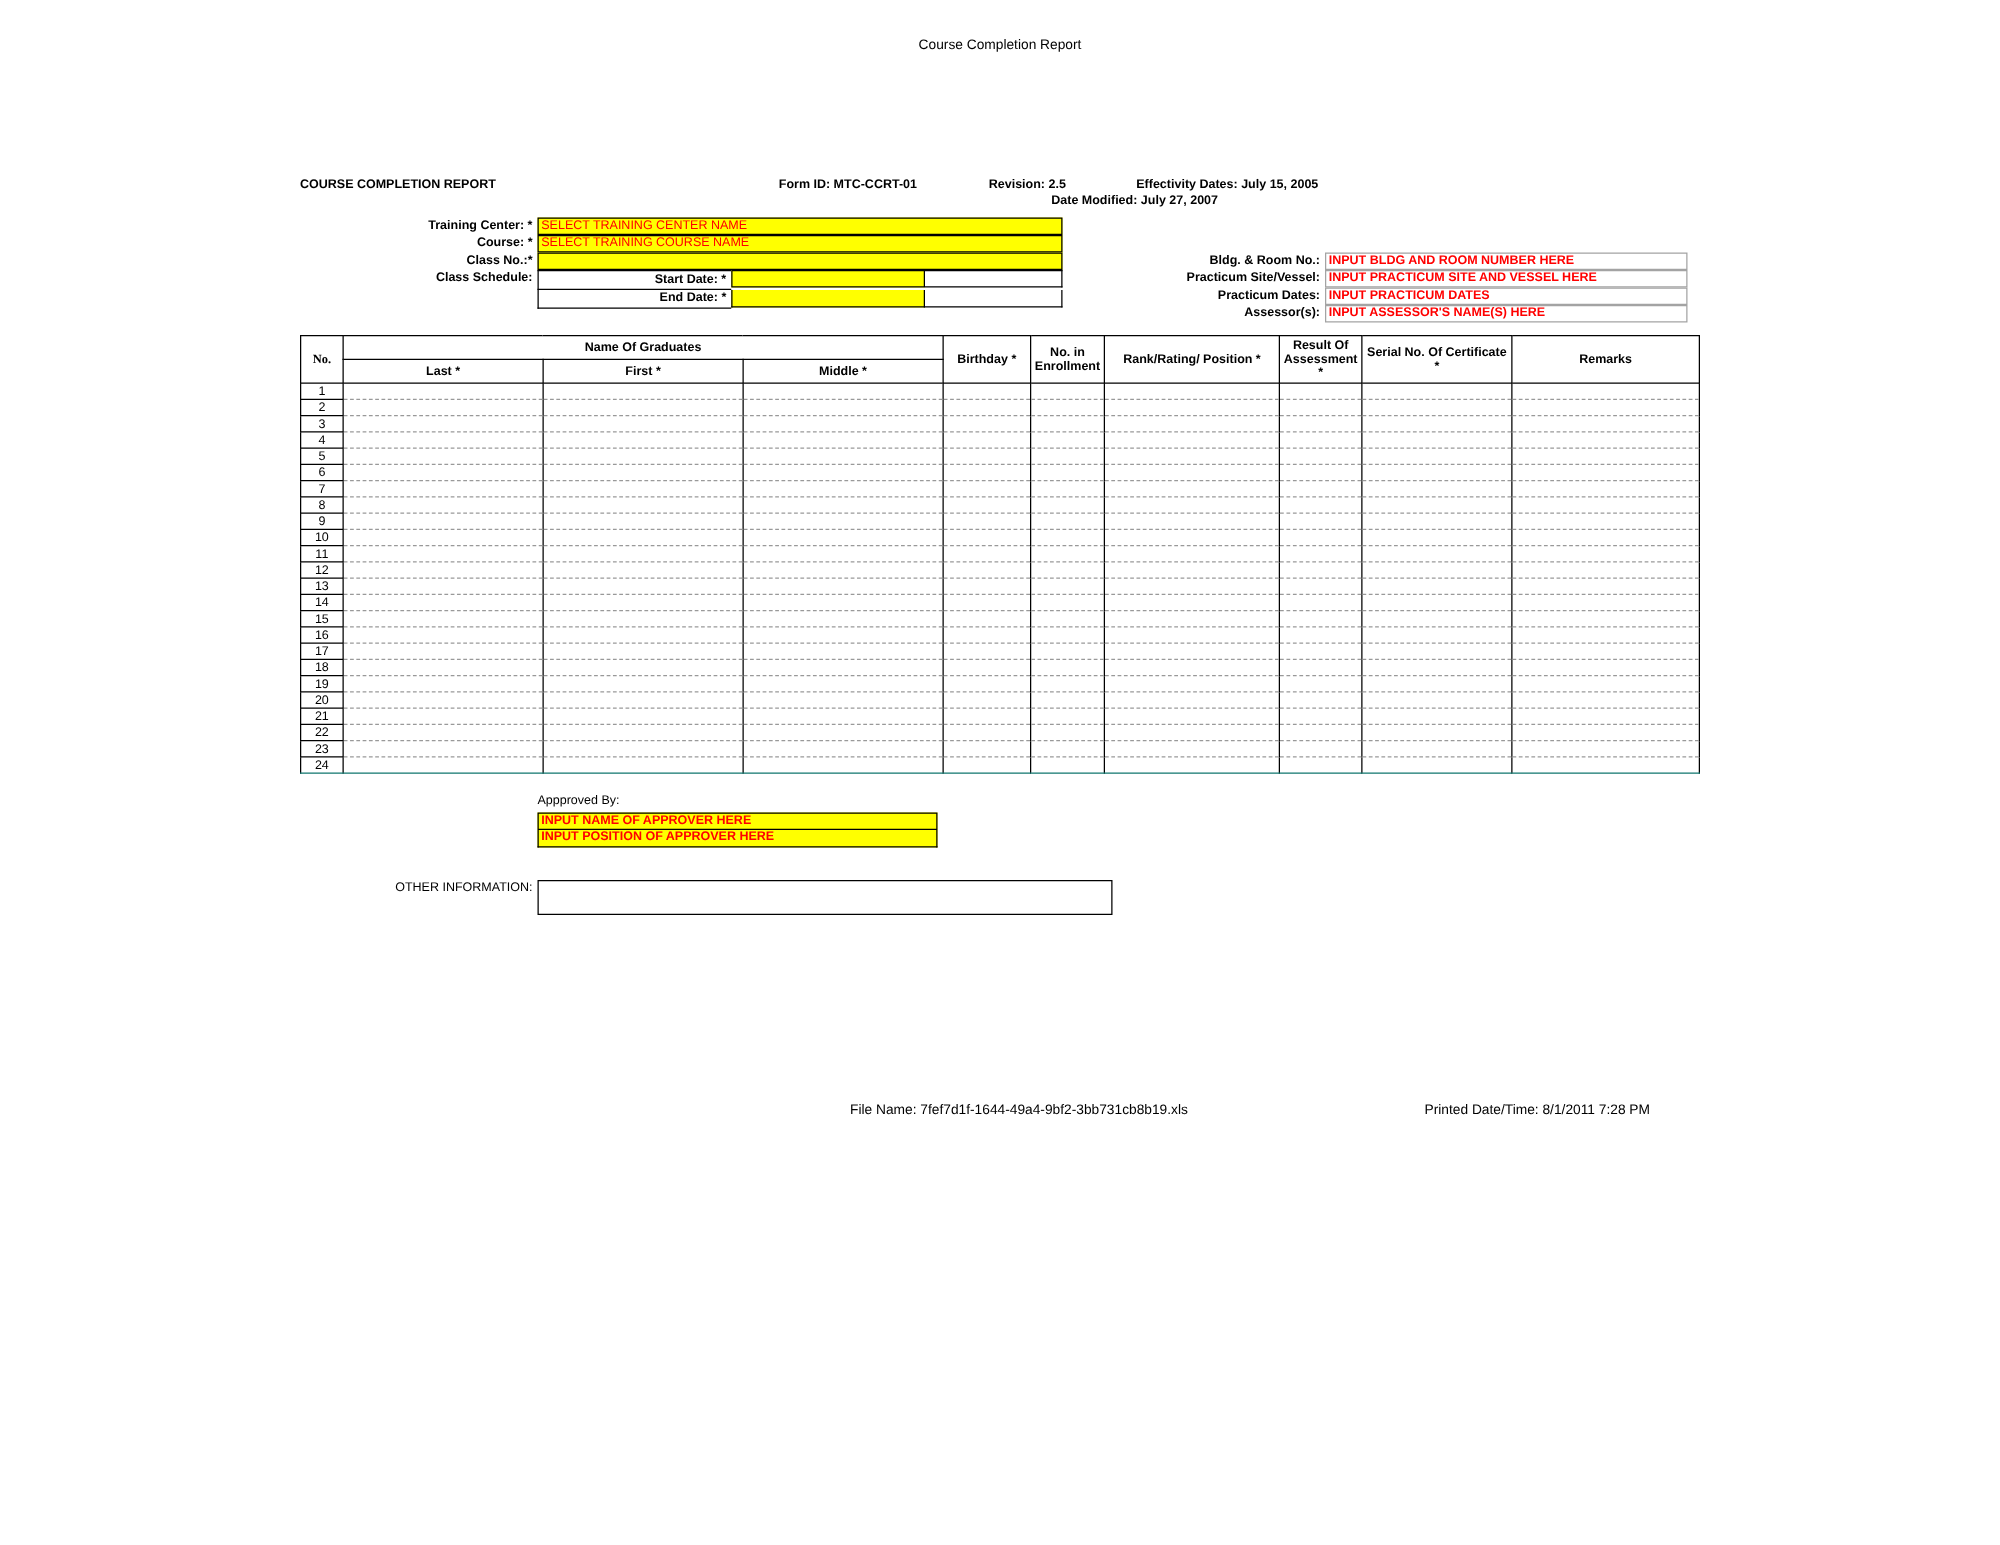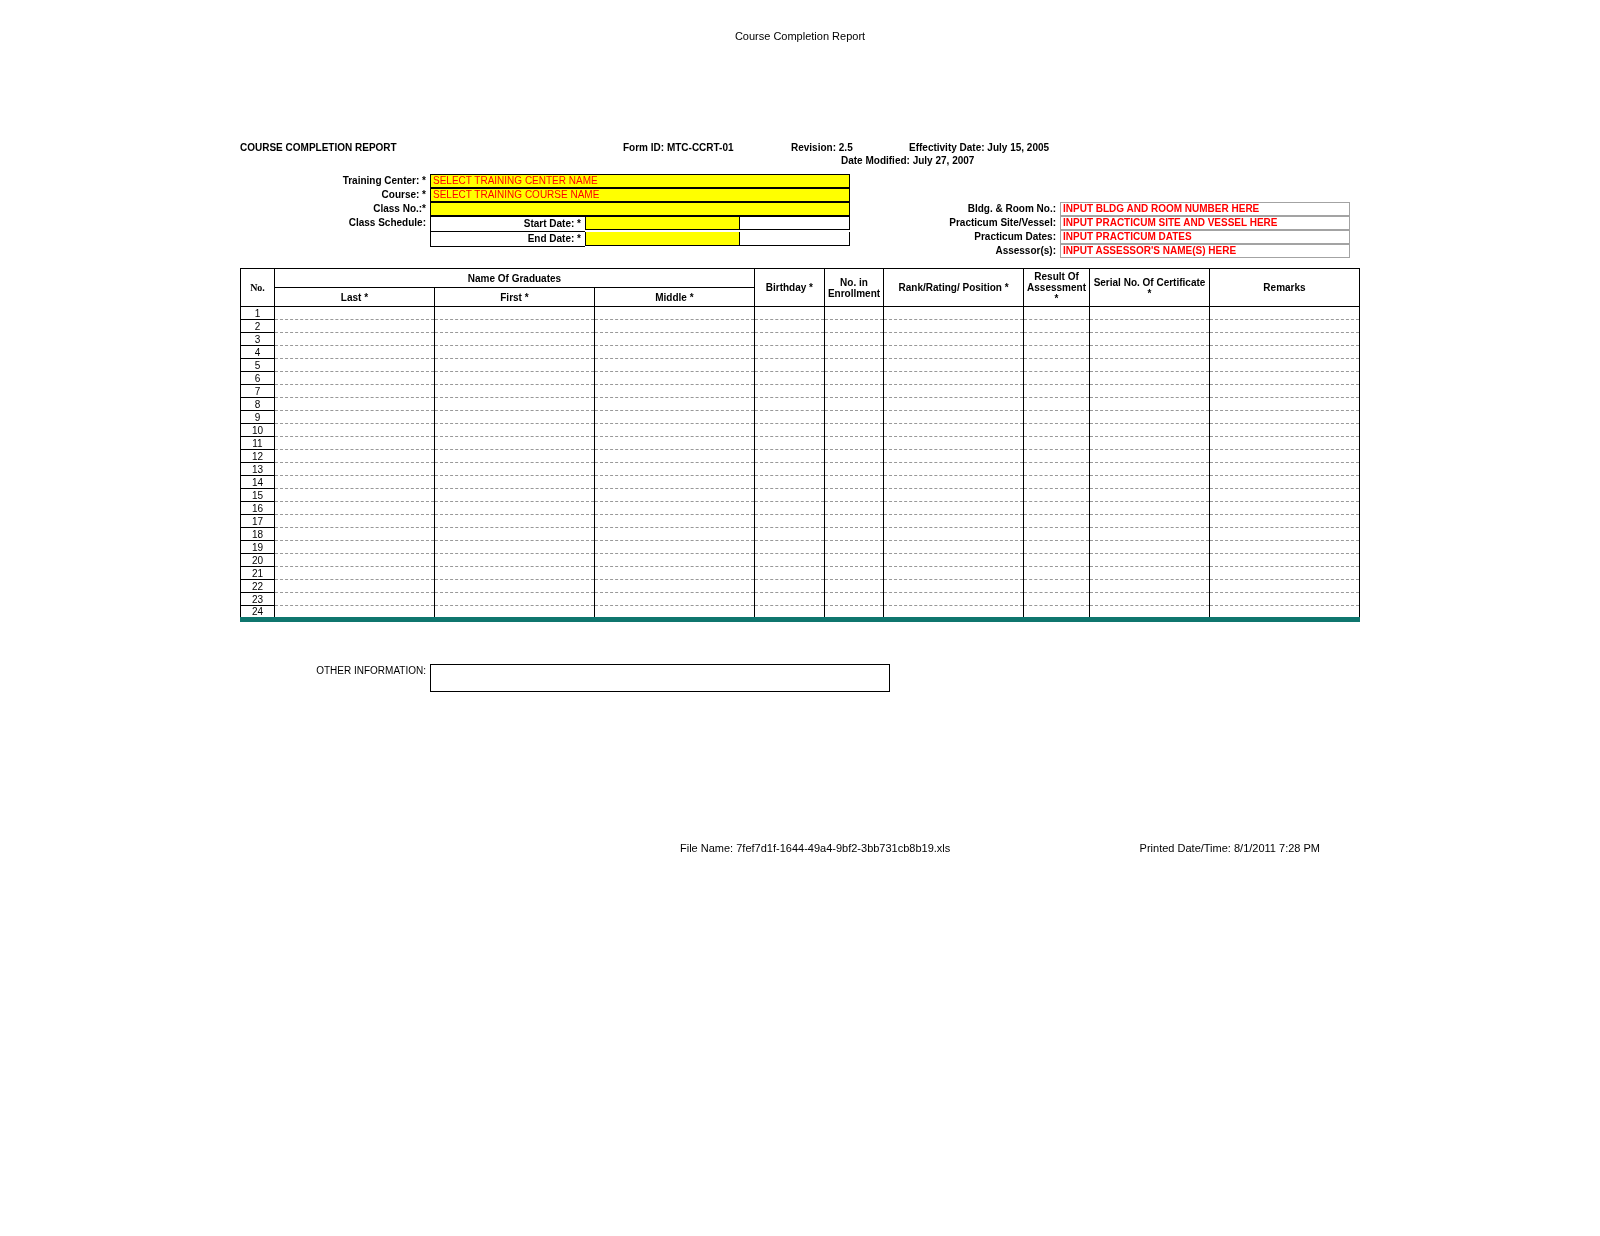--- a/index.html
+++ b/index.html
@@ -104,21 +104,21 @@
     border-left:1px solid #000;
     border-right:1px solid #000;
     border-top:0;
     border-bottom:1px dashed #999;
     height:13px;
     font-size:10px;
     text-align:center;
     padding:0 2px;
   }
   table.grid td.no { border:1px solid #000; border-bottom:1px solid #000;}
-  table.grid tr:last-child td { border-bottom:5px solid #0f766e;}
+  table.grid tr:last-child td { border-bottom:1px solid #0f766e;}
   .sig-block {
     display:flex;
     gap:140px;
     margin-top:16px;
     margin-left:190px;
   }
   .sig-col { width:320px; }
   .sig-label { font-size:10px; margin-bottom:4px;}
   .sig-input {
     border:1px solid #000;
@@ -166,21 +166,21 @@
     <span class="cell main-title">COURSE COMPLETION REPORT</span>
     <span class="cell formid">
       <span>Form ID:</span>
       <span>MTC-CCRT-01</span>
     </span>
     <span class="cell rev">
       <span>Revision:</span>
       <span>2.5</span>
     </span>
     <span class="cell eff">
-      <span>Effectivity Date:</span>
+      <span>Effectivity Dates:</span>
       <span>July 15, 2005</span>
     </span>
   </div>
   <div class="meta-row2">
     <span>Date Modified:</span>
     <span>July 27, 2007</span>
   </div>
 
   <div class="info-block">
     <div class="info-left">
@@ -538,20 +538,25 @@
           <td></td>
           <td></td>
           <td></td>
           <td></td>
           <td></td>
         </tr>
       </tbody>
   </table>
 
   <div class="sig-block">
+    <div class="sig-col">
+      <div class="sig-label">Appproved By:</div>
+      <div class="sig-input">INPUT NAME OF APPROVER HERE</div>
+      <div class="sig-input" style="border-top:0;">INPUT POSITION OF APPROVER HERE</div>
+    </div>
   </div>
 
   <div class="other-info">
     <div class="lbl">OTHER INFORMATION:</div>
     <div class="box"></div>
   </div>
 
   <div class="footer">
     <span>
       <span>File Name:</span>

